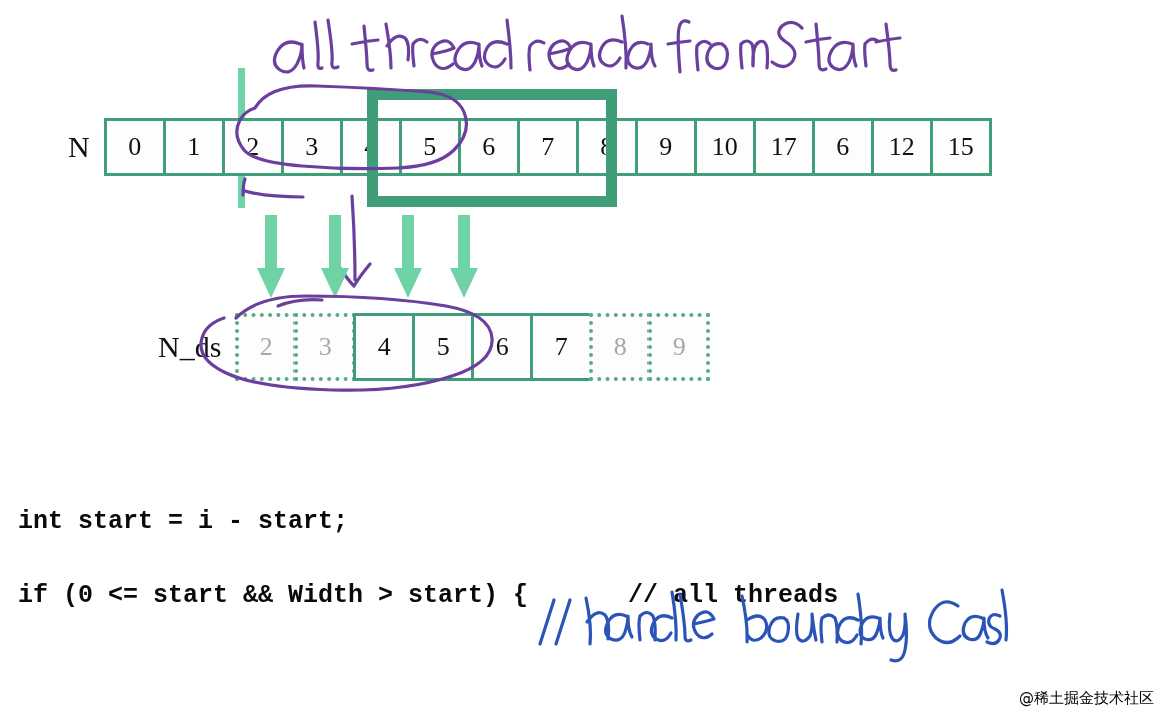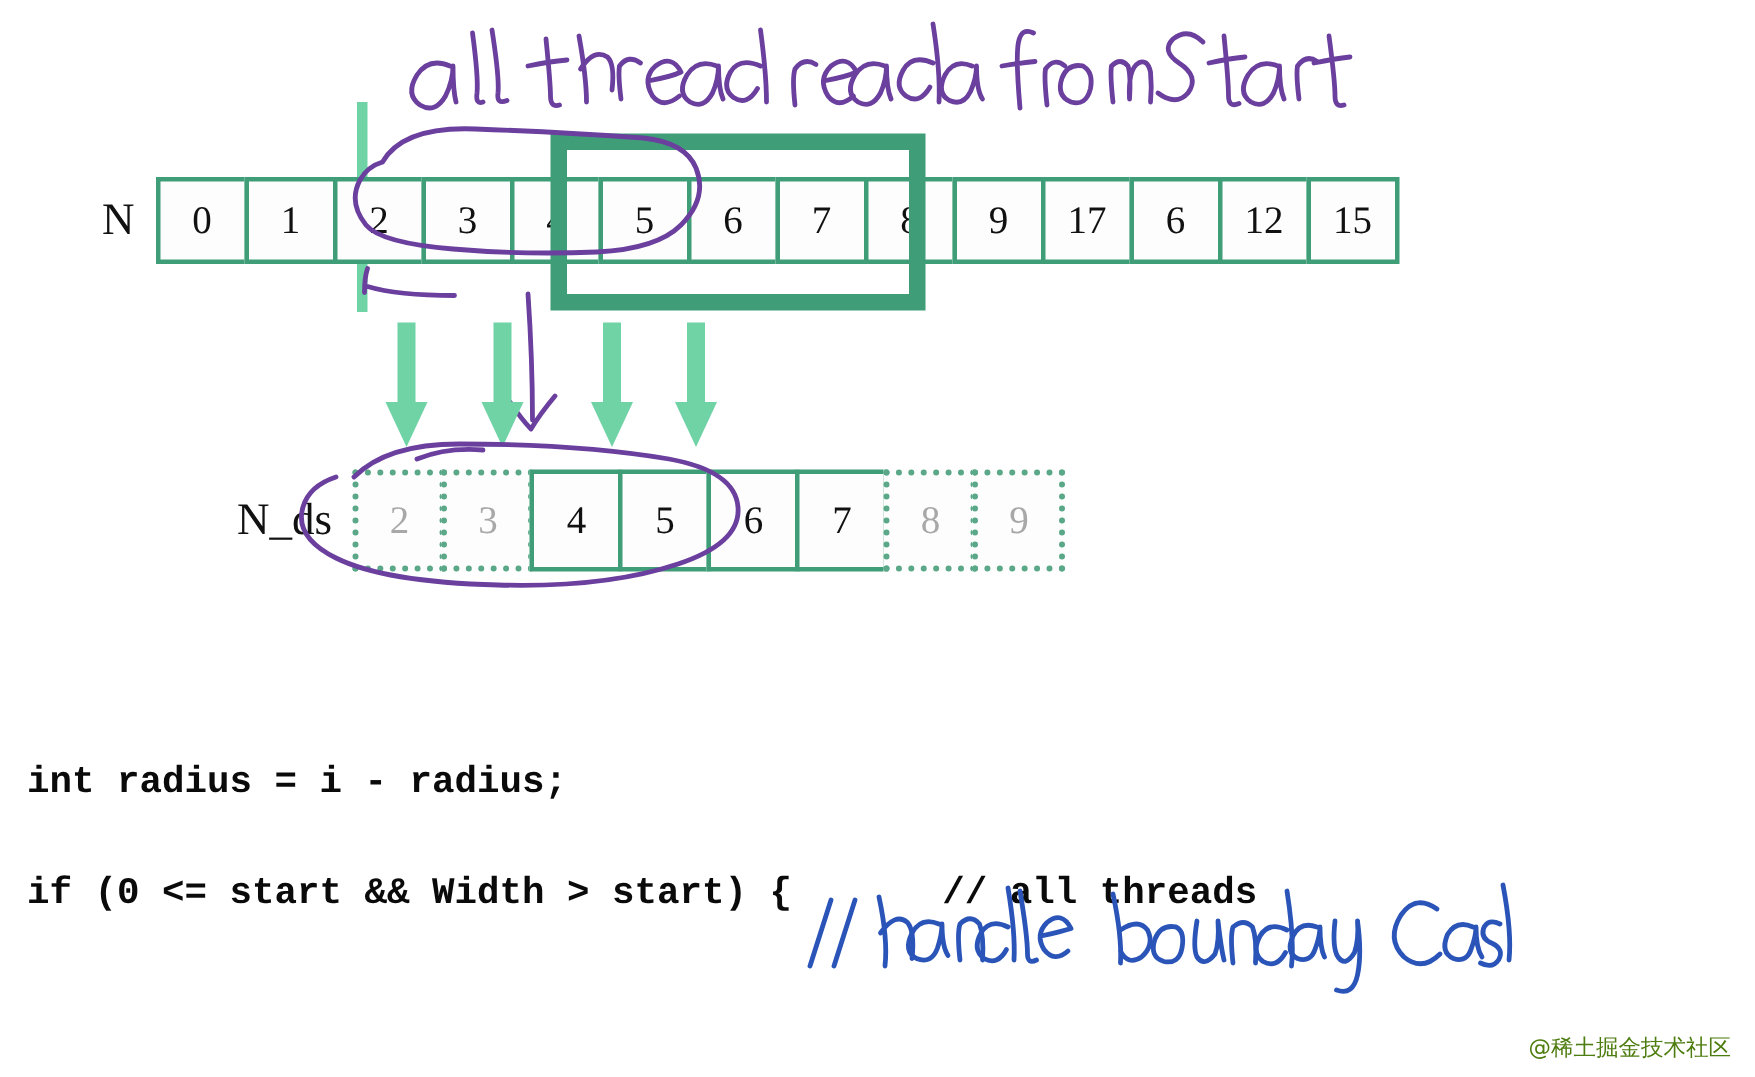--- a/index.html
+++ b/index.html
@@ -124,21 +124,21 @@
     margin-left: 100px;
   }
 
   
   #watermark {
     position: absolute;
     right: 16px;
     bottom: 10px;
     font-family: "DejaVu Sans", sans-serif;
     font-size: 15px;
-    color: #4d7c0f;
+    color: #000000;
     z-index: 4;
   }
 
   .hw-purple { fill: none; stroke: #6b3f9e; stroke-width: 3.2; stroke-linecap: round; stroke-linejoin: round; }
   .hw-blue { fill: none; stroke: #2a54b8; stroke-width: 3.2; stroke-linecap: round; stroke-linejoin: round; }
   .arrow-green { fill: #6fd3a6; }
 </style>
 </head>
 <body>
 
@@ -152,20 +152,21 @@
     <div class="cell">0</div>
     <div class="cell">1</div>
     <div class="cell">2</div>
     <div class="cell">3</div>
     <div class="cell">4</div>
     <div class="cell">5</div>
     <div class="cell">6</div>
     <div class="cell">7</div>
     <div class="cell">8</div>
     <div class="cell">9</div>
+    <div class="cell">10</div>
     <div class="cell">17</div>
     <div class="cell">6</div>
     <div class="cell">12</div>
     <div class="cell">15</div>
   </div>
 </div>
 
 <div class="array-row" id="nds-row">
   <div class="row-label">N_ds</div>
   <div class="cells">
@@ -295,20 +296,20 @@
 
     <path class="hw-blue" d="M982 618 q-11 -5 -17 5 q-5 12 4 16 q9 3 12 -7 q3 -8 3 -14 q0 14 4 20"></path>
 
     <path class="hw-blue" d="M1000 616 q-8 -4 -11 3 q-2 7 6 10 q8 4 4 11 q-4 6 -12 2"></path>
 
     <path class="hw-blue" d="M1002 590 q6 32 4 50"></path>
   </g>
 </svg>
 
 <div id="code-block">
-<span class="code-line">int radius = i - radius;</span>
+<span class="code-line">int start = i - start;</span>
 <span class="code-line"><span>if (0 &lt;= start &amp;&amp; Width &gt; start) {</span><span class="inline-comment">// all threads</span></span>
 
 
 
 </div>
 
 <div id="watermark">@稀土掘金技术社区</div>
 
 </body></html>

